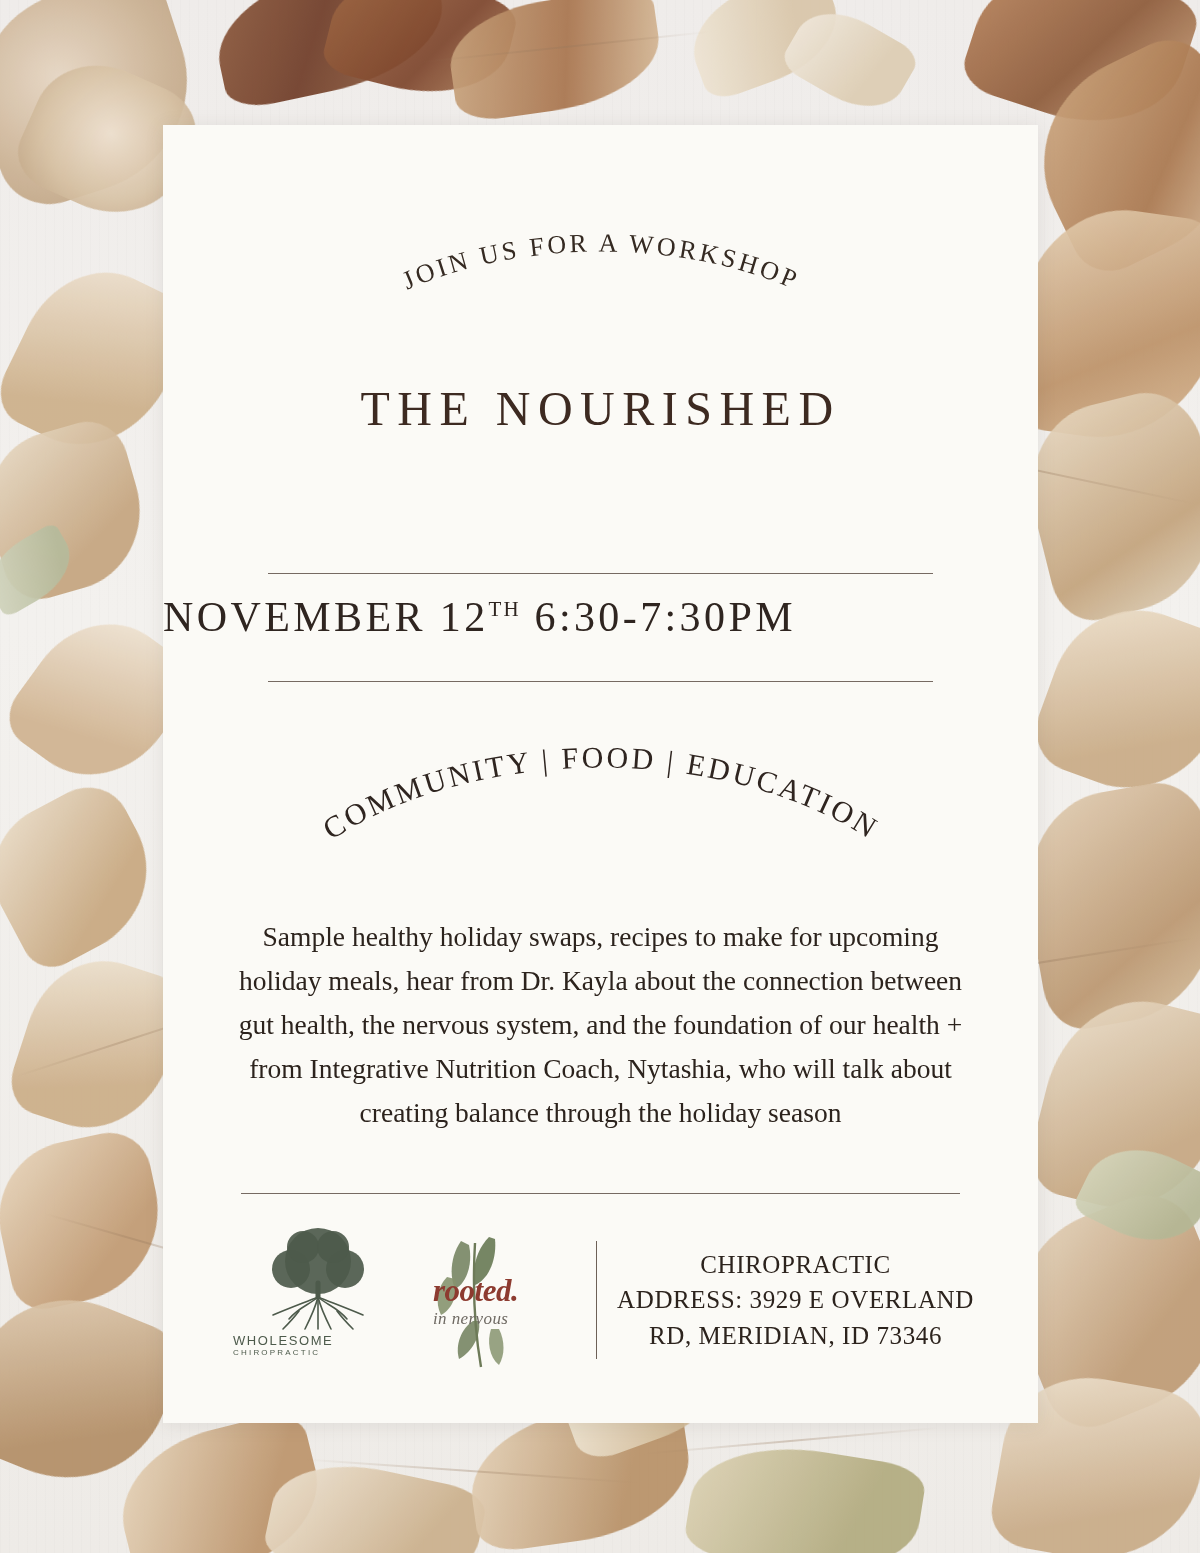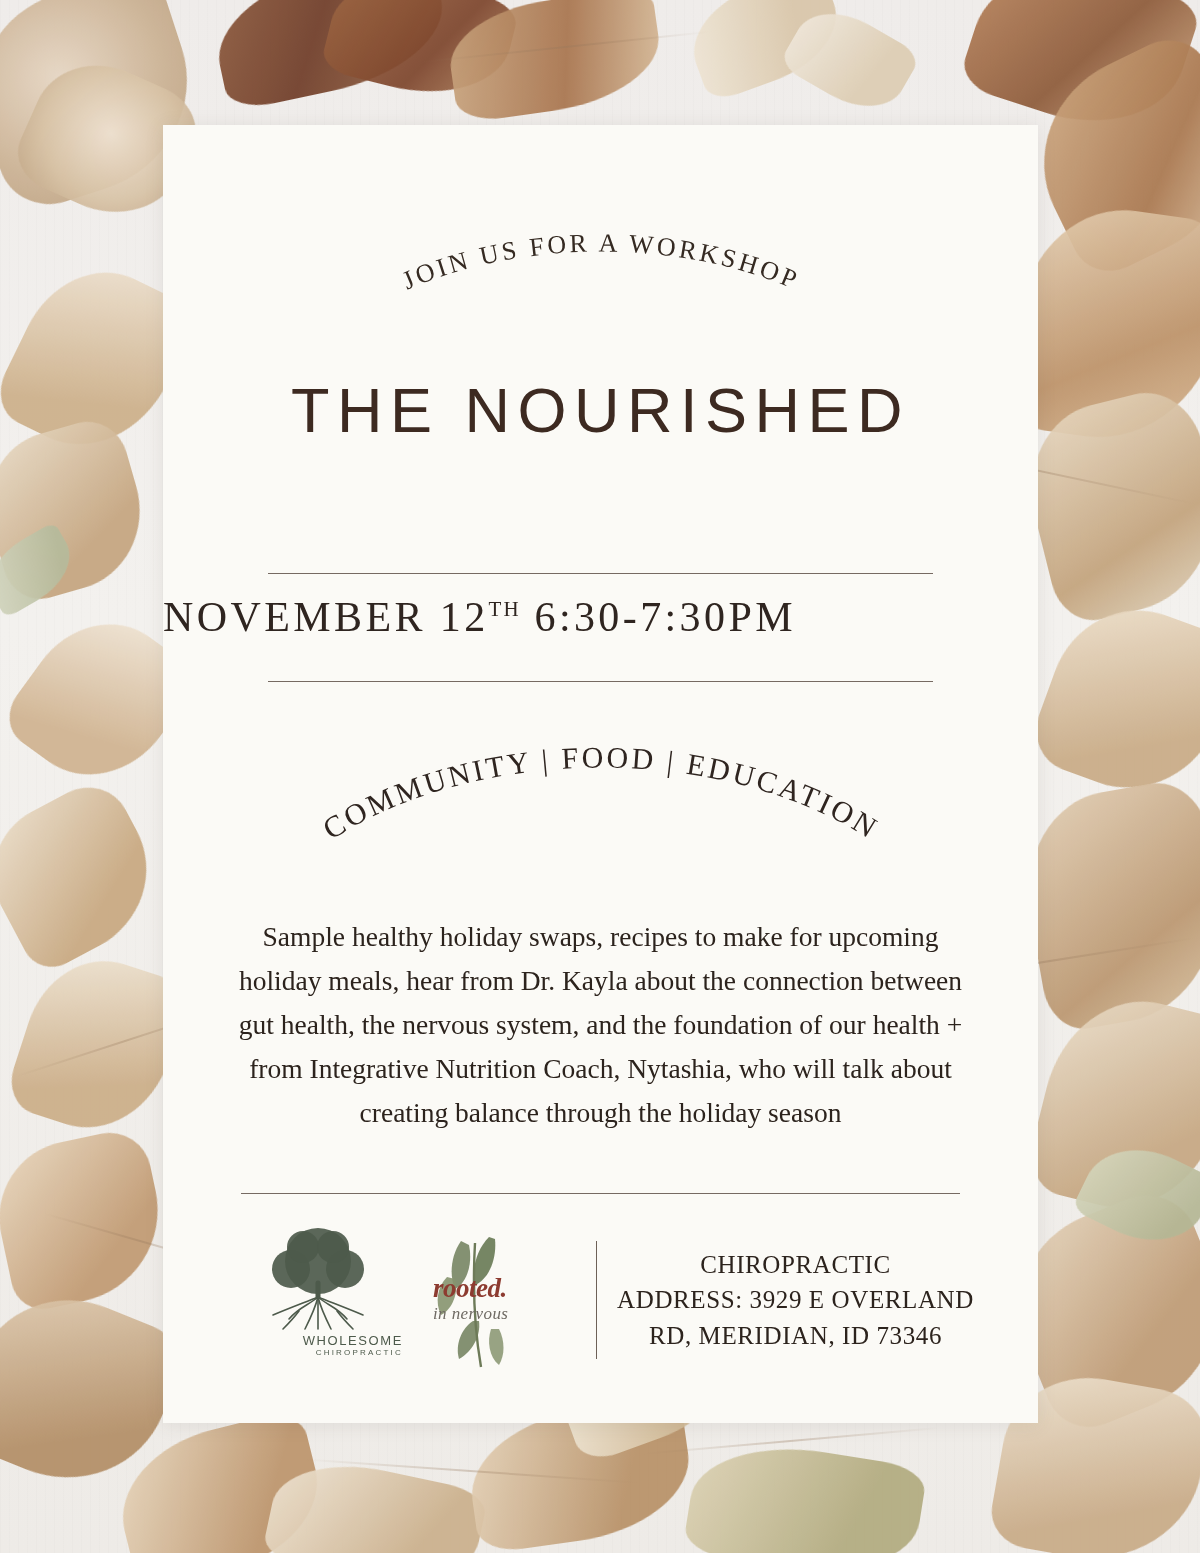--- a/index.html
+++ b/index.html
@@ -74,26 +74,27 @@
   }
 
   
   .title {
     position: absolute;
     left: 0; right: 0;
     top: 245px;
     text-align: center;
   }
   .title .line {
-    font-family: Liberation Sans, sans-serif;
-    font-size: 63px;
+    font-family: Liberation Serif, serif;
+    font-size: 48px;
     letter-spacing: 7.5px;
     color: #3d2a21;
     line-height: 1.28;
     white-space: nowrap;
+    margin-top: 8px;
   }
 
   
   .rule {
     position: absolute;
     left: 105px;
     right: 105px;
     height: 1px;
     background: #4a3a30;
     opacity: 0.75;
@@ -185,32 +186,32 @@
     font-family: "Liberation Serif", serif;
     font-size: 25px;
     line-height: 1.42;
     letter-spacing: 0.6px;
     color: #2c231d;
   }
 
   
   .tree-svg { display:block; }
   .logo-a-text {
-    text-align: right;
+    text-align: left;
     font-family: "Liberation Sans", sans-serif;
     color: #4d5a4b;
     letter-spacing: 1.6px;
   }
   .logo-a-text .l1 { font-size: 13px; }
   .logo-a-text .l2 { font-size: 8px; letter-spacing: 2.2px; }
 
   .rooted-word {
     font-family: "Liberation Serif", serif;
     font-style: italic;
-    font-size: 27px;
+    font-size: 31px;
     color: #8d3b30;
     font-weight: bold;
     letter-spacing: -0.5px;
   }
   .rooted-sub {
     font-family: "Liberation Serif", serif;
     font-style: italic;
     font-size: 17px;
     color: #6f6a63;
     letter-spacing: 0.4px;

